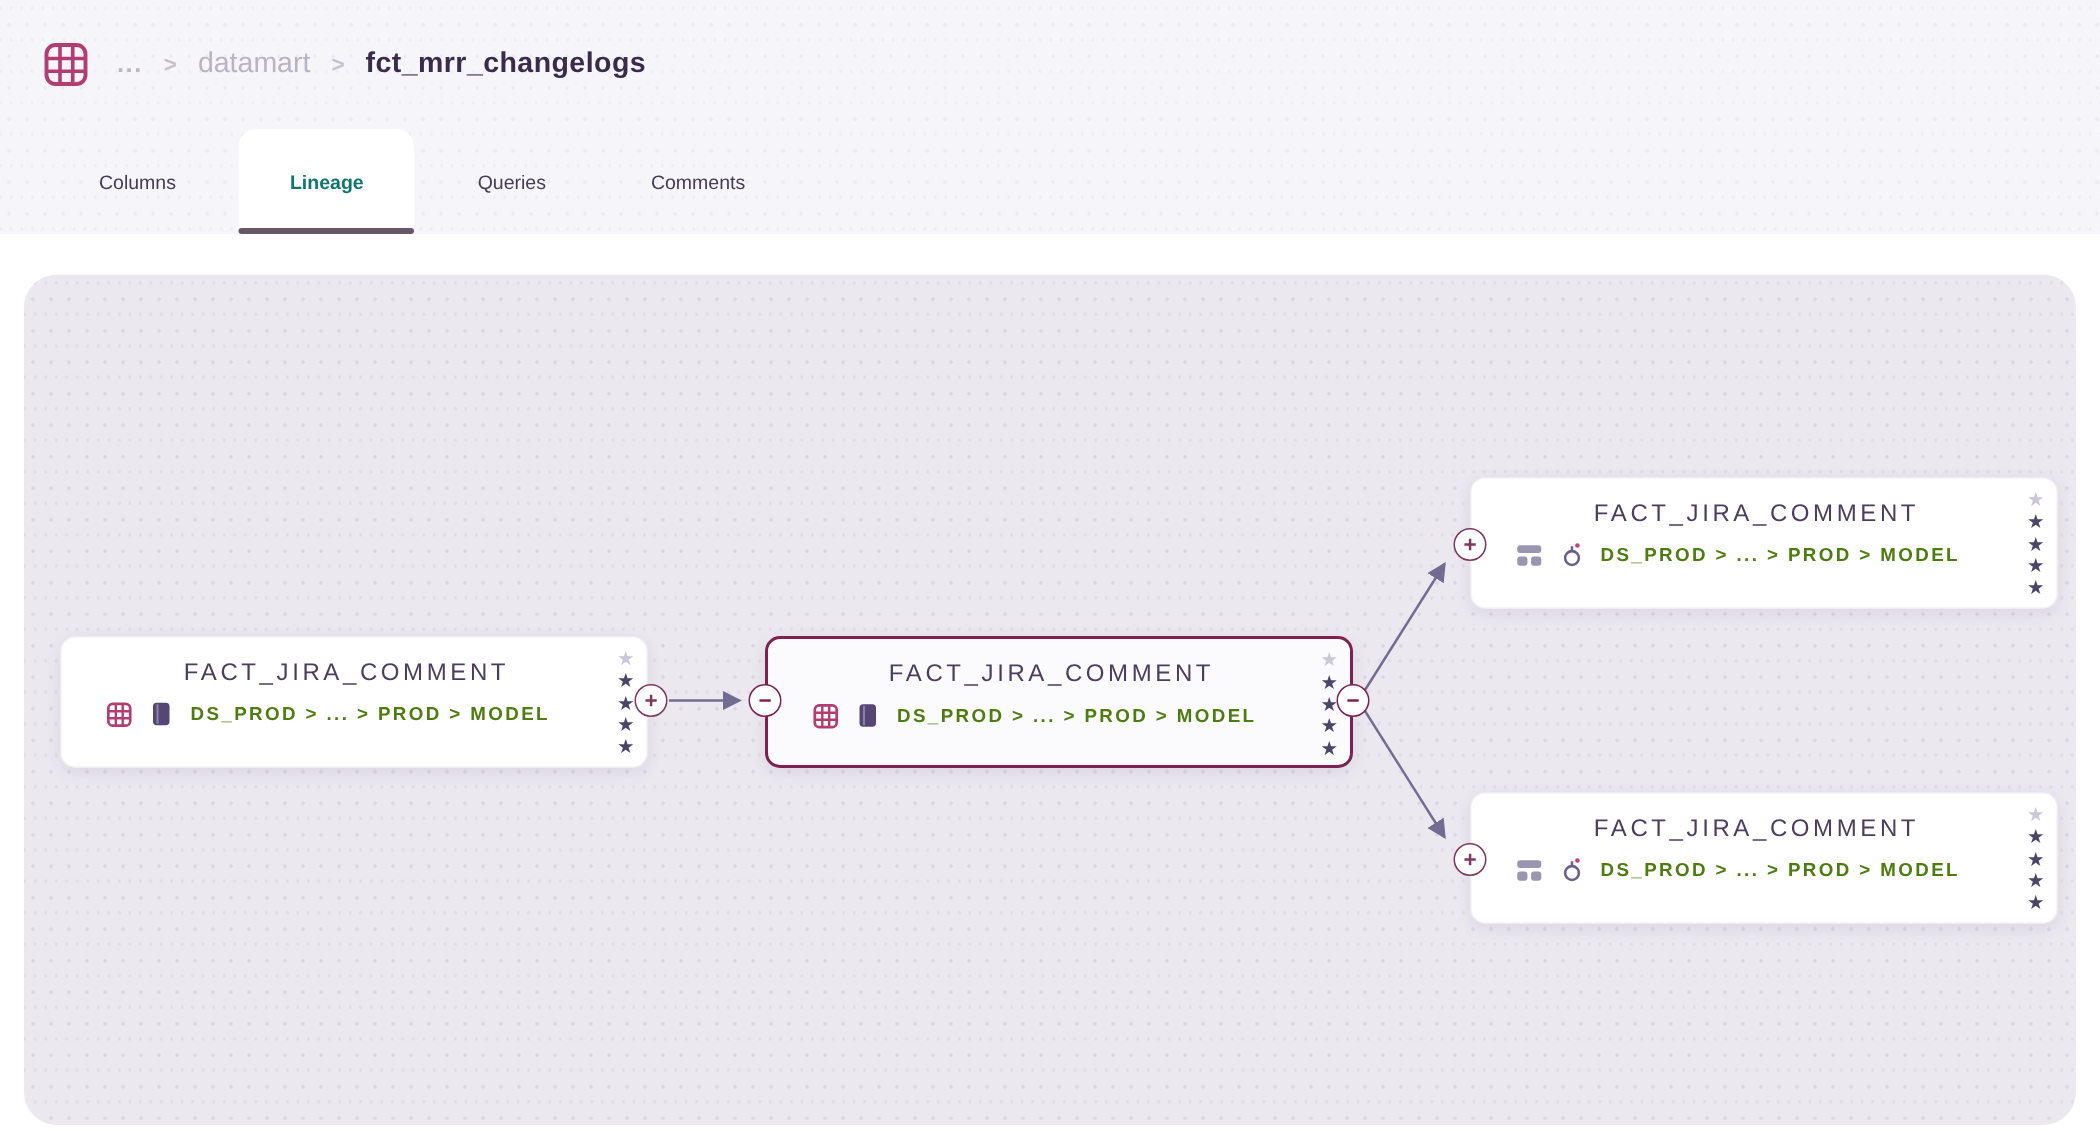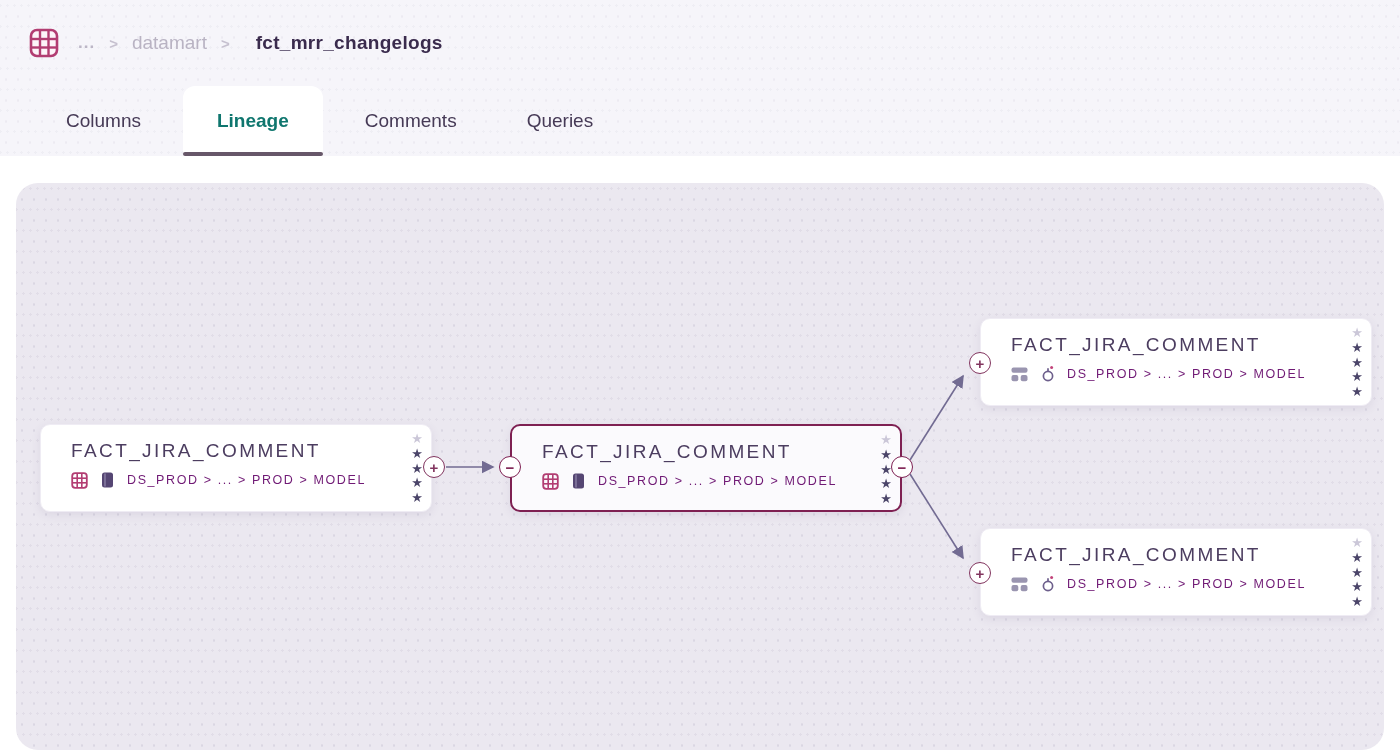--- a/index.html
+++ b/index.html
@@ -14,25 +14,25 @@
       radial-gradient(circle, rgba(110,95,140,0.07) 1px, transparent 1.3px),
       radial-gradient(circle, rgba(110,95,140,0.05) 1px, transparent 1.3px);
     background-size:12px 21px, 7px 21px;
     background-position:0 6px, 4px 16px;
   }
   .breadcrumb-bar { height:86px; display:flex; align-items:center; padding-left:28px; }
   .brand-icon { width:32px; height:32px; margin-right:18px; display:flex; }
   .bc-ellipsis { color:#bcb6c6; font-size:17px; font-weight:700; letter-spacing:1px; }
   .bc-sep { color:#c6c0cf; font-size:15px; font-weight:700; margin:0 14px; }
   .bc-parent { color:#b9b3c3; font-size:19px; }
-  .bc-current { color:#3a2b4d; font-size:19px; font-weight:700; letter-spacing:0.3px;margin-left:12px; }
+  .bc-current { color:#3a2b4d; font-size:19px; font-weight:700; letter-spacing:0.3px; }
 
   .tabs { display:flex; align-items:stretch; height:70px; padding-left:38px; }
   .tab { display:flex; align-items:center; padding:0 28px; margin-right:14px;
-         font-size:19px; color:#463a56; cursor:pointer; position:relative; }
+         font-size:13px; color:#463a56; cursor:pointer; position:relative; }
   .tab.active { background:#ffffff; border-radius:12px 12px 0 0; padding:0 34px;
                 font-weight:700; color:#0f766e; }
   .tab.active::after { content:""; position:absolute; left:0; right:0; bottom:0;
                 height:4px; background:#675769; border-radius:2px; }
 
   .white-band { position:absolute; left:0; top:156px; width:1400px; height:27px; background:#ffffff; }
 
   
   .canvas {
     position:absolute; left:16px; top:183px; width:1368px; height:567px;
@@ -46,23 +46,23 @@
   }
   .edges { position:absolute; left:0; top:0; width:1368px; height:567px; }
 
   .node {
     position:absolute; width:392px; height:88px; background:#ffffff;
     border:1px solid #efecf4; border-radius:10px;
     box-shadow:0 3px 10px rgba(90,70,120,0.10);
     padding:15px 40px 0 30px; cursor:pointer;
   }
   .node.selected { background:#fbfafd; border:2px solid #7e2052; }
-  .node-title { font-size:19px; letter-spacing:2.4px; color:#4c3d60; white-space:nowrap; }
+  .node-title { font-size:16px; letter-spacing:2.4px; color:#4c3d60; white-space:nowrap;text-align:center; }
   .node-meta { display:flex; align-items:center; gap:11px; margin-top:9px; }
-  .node-path { font-size:12.5px; letter-spacing:1.6px; color:#701a75; white-space:nowrap; }
+  .node-path { font-size:12.5px; letter-spacing:1.6px; color:#4d7c0f; white-space:nowrap;font-weight:bold; }
   .meta-icon { display:flex; flex:none; }
 
   .stars { position:absolute; top:7px; right:8px; display:flex; flex-direction:column;
            align-items:center; font-size:13px; line-height:14.8px; }
   .star { color:#4b4569; }
   .star.empty { color:#cbc7d8; }
 
   .connector {
     position:absolute; width:22px; height:22px; border-radius:50%;
     background:#ffffff; display:flex; align-items:center; justify-content:center;
@@ -88,22 +88,22 @@
     <span class="bc-ellipsis">...</span>
     <span class="bc-sep">&gt;</span>
     <span class="bc-parent">datamart</span>
     <span class="bc-sep">&gt;</span>
     <span class="bc-current">fct_mrr_changelogs</span>
   </div>
 
   <div class="tabs">
     <div class="tab">Columns</div>
     <div class="tab active">Lineage</div>
+    <div class="tab">Queries</div>
     <div class="tab">Comments</div>
-    <div class="tab">Queries</div>
   </div>
 </div>
 
 <div class="white-band"></div>
 
 <div class="canvas">
 
   <svg class="edges" viewBox="0 0 1368 567">
     <defs>
       <marker id="arrow" markerWidth="9" markerHeight="9" refX="7" refY="4" orient="auto">

